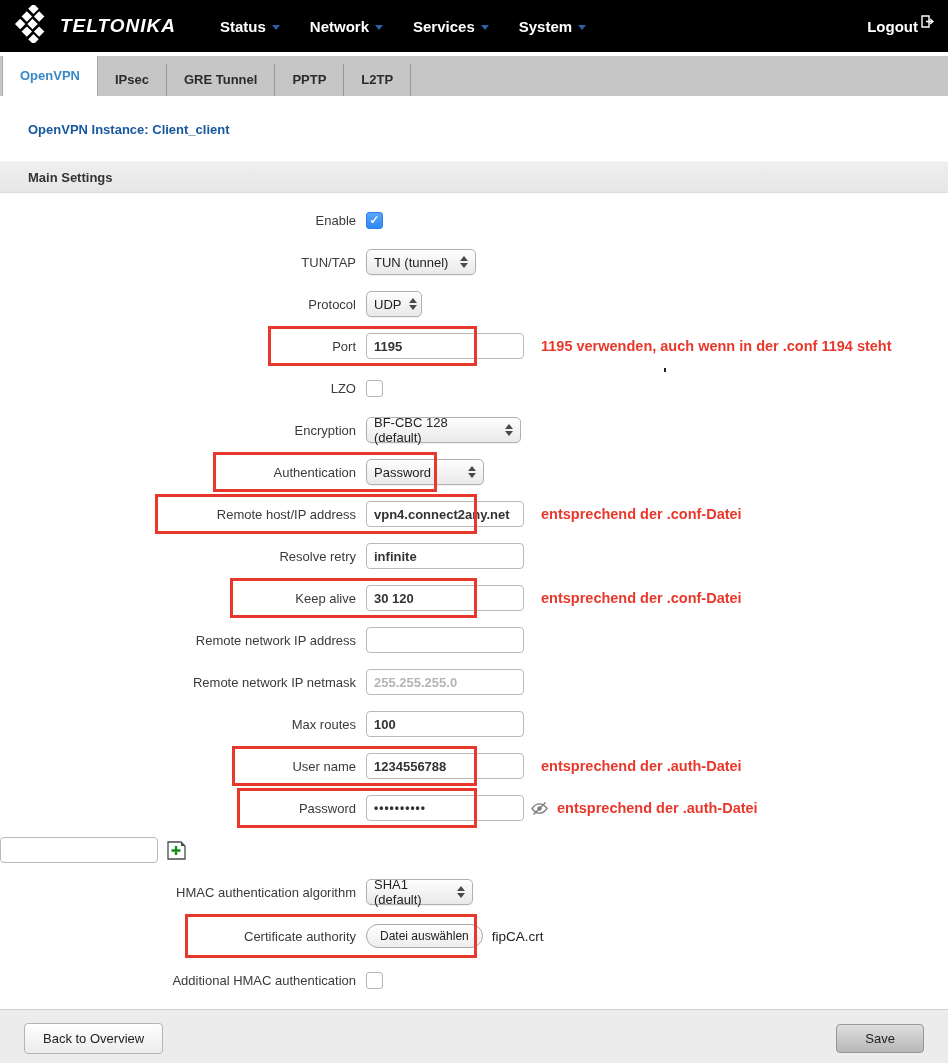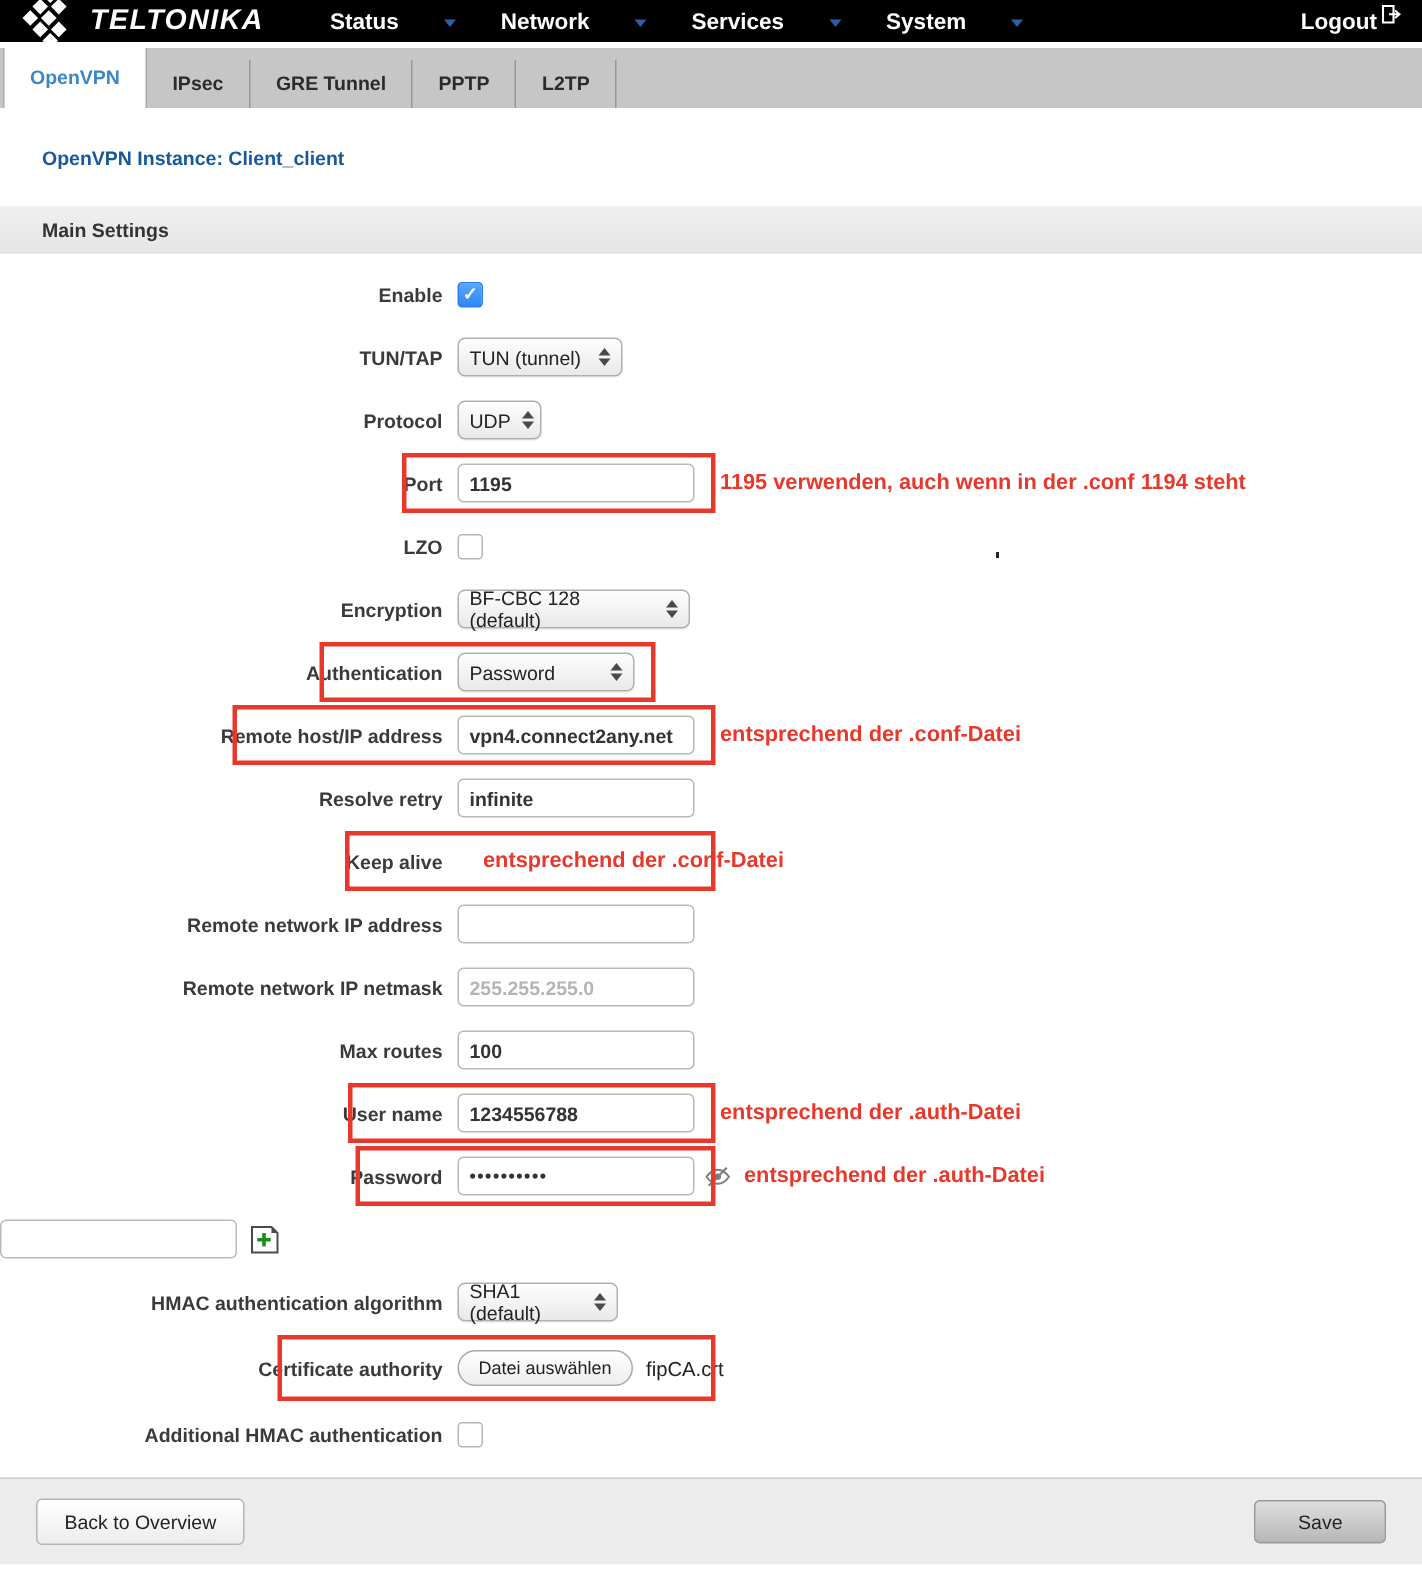--- a/index.html
+++ b/index.html
@@ -1,45 +1,45 @@
 <!DOCTYPE html>
 <html><head>
 <meta charset="utf-8">
 <style>
   * { box-sizing: border-box; margin: 0; padding: 0; }
   html,body { width: 948px; background: #fff; font-family: "Liberation Sans", sans-serif; }
   body { position: relative; }
 
   
-  .topbar { height: 28px; background: #000; display: flex; align-items: center; padding: 0 14px 0 10px; justify-content: space-between; }
+  .topbar { height: 52px; background: #000; display: flex; align-items: center; padding: 0 14px 0 10px; justify-content: space-between; }
   .brand { display: flex; align-items: center; margin-right: 44px; }
   .brand-text { color: #fff; font-weight: bold; font-style: italic; font-size: 19px; letter-spacing: 1px; margin-left: 4px; }
   .topnav { display: flex; align-items: center; gap: 30px; }
-  .topnav-item { color: #fff; font-weight: bold; font-size: 15px; cursor: pointer; display: flex; align-items: center; gap: 24px; }
+  .topnav-item { color: #fff; font-weight: bold; font-size: 15px; cursor: pointer; display: flex; align-items: center; }
   .nav-caret { display: inline-block; width: 0; height: 0; border-left: 4px solid transparent; border-right: 4px solid transparent; border-top: 5px solid #2e5ea8; margin-left: 6px; margin-top: 2px; }
   .top-spacer { flex: 1; }
   .logout { color: #fff; font-weight: bold; font-size: 15px; cursor: pointer; display: flex; align-items: flex-start; }
   .logout svg { margin-left: 3px; margin-top: -3px; }
 
   
   .tab-gap { height: 4px; background: #fff; }
   .tabbar { height: 40px; background: #c6c6c6; display: flex; align-items: flex-end; }
   .tab { height: 32px; line-height: 32px; padding: 0 17px; font-weight: bold; font-size: 13px; color: #2b2b2b; border-right: 1px solid #979797; cursor: pointer; }
   .tab.active { background: #fff; color: #3a87c8; height: 40px; line-height: 40px; margin-left: 2px; border-left: 1px solid #a9a9a9; border-right: 1px solid #a9a9a9; }
 
   
   .page-title { color: #16579d; font-weight: bold; font-size: 13px; margin: 26px 0 24px 28px; }
   .section-bar { height: 32px; background: linear-gradient(#efefef,#e6e6e6); border-top: 1px solid #f5f5f5; border-bottom: 1px solid #dcdcdc; display: flex; align-items: center; padding-left: 12px; }
   .section-title { font-weight: bold; font-size: 13px; color: #333; padding-left: 16px; }
 
   
   .form { padding-top: 6px; }
   .row { position: relative; height: 42px; display: flex; align-items: center; }
   .row-tall { height: 46px; }
-  .flabel { width: 305px; text-align: right; padding-right: 10px; font-size: 13px; color: #3a3a3a; flex: none; font-weight: bold; }
+  .flabel { width: 366px; text-align: right; padding-right: 10px; font-size: 13px; color: #3a3a3a; flex: none; }
   .tinput { width: 158px; height: 26px; border: 1px solid #b9b9b9; border-radius: 4px; padding: 0 7px; font-size: 13px; color: #333; font-family: "Liberation Sans", sans-serif; outline: none; background: #fff; font-weight: bold; }
   .tinput::placeholder { color: #b5b5b5; }
   .pw { letter-spacing: 1px; font-size: 12px; }
 
   
   .sel { height: 26px; border: 1px solid #b0b0b0; border-radius: 5px; background: linear-gradient(#fefefe,#e9e9e9); display: flex; align-items: center; justify-content: space-between; padding: 0 7px; font-size: 13px; color: #222; cursor: pointer; box-shadow: 0 1px 1px rgba(0,0,0,.06); }
   .sel-arrows { display: inline-flex; flex-direction: column; align-items: center; gap: 2px; margin-left: 8px; }
   .arr-up { width: 0; height: 0; border-left: 4px solid transparent; border-right: 4px solid transparent; border-bottom: 5px solid #4a4a4a; }
   .arr-down { width: 0; height: 0; border-left: 4px solid transparent; border-right: 4px solid transparent; border-top: 5px solid #4a4a4a; }
   .sel-tun { width: 110px; } .sel-udp { width: 56px; } .sel-enc { width: 155px; } .sel-auth { width: 118px; } .sel-hmac { width: 107px; }
@@ -208,20 +208,21 @@
     <span class="redbox box-rhost"></span>
   </div>
 
   <div class="row">
     <label class="flabel">Resolve retry</label>
     <input class="tinput" value="infinite" style="">
   </div>
 
   <div class="row">
     <label class="flabel">Keep alive</label>
+    <input class="tinput" value="30 120" style="">
     <span class="note">entsprechend der .conf-Datei</span>
     <span class="redbox box-keep"></span>
   </div>
 
   <div class="row">
     <label class="flabel">Remote network IP address</label>
     <input class="tinput" value="" style="">
   </div>
 
   <div class="row">

